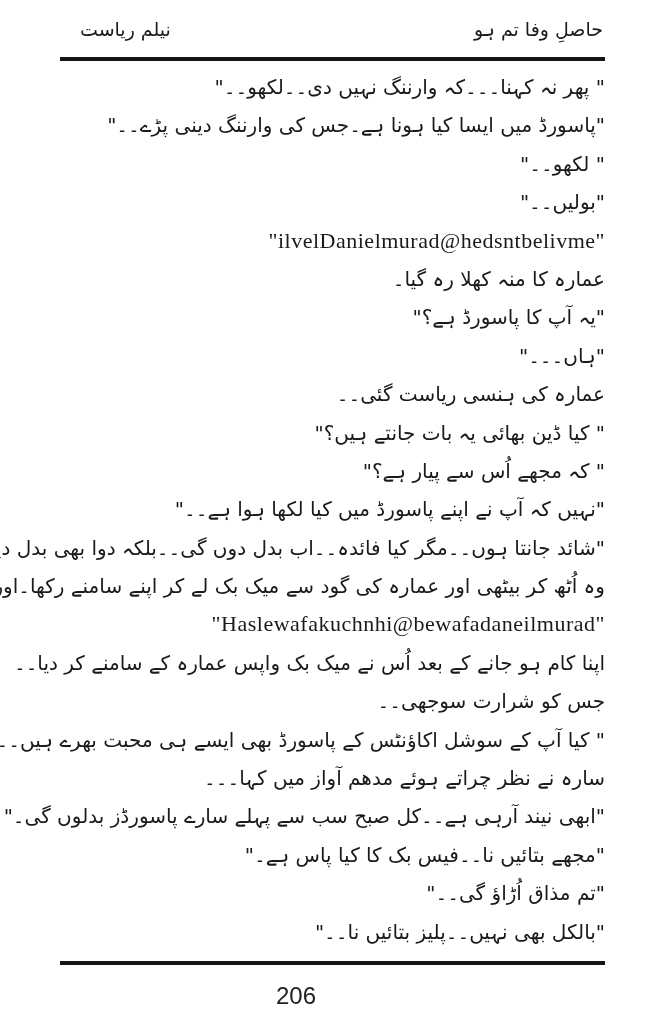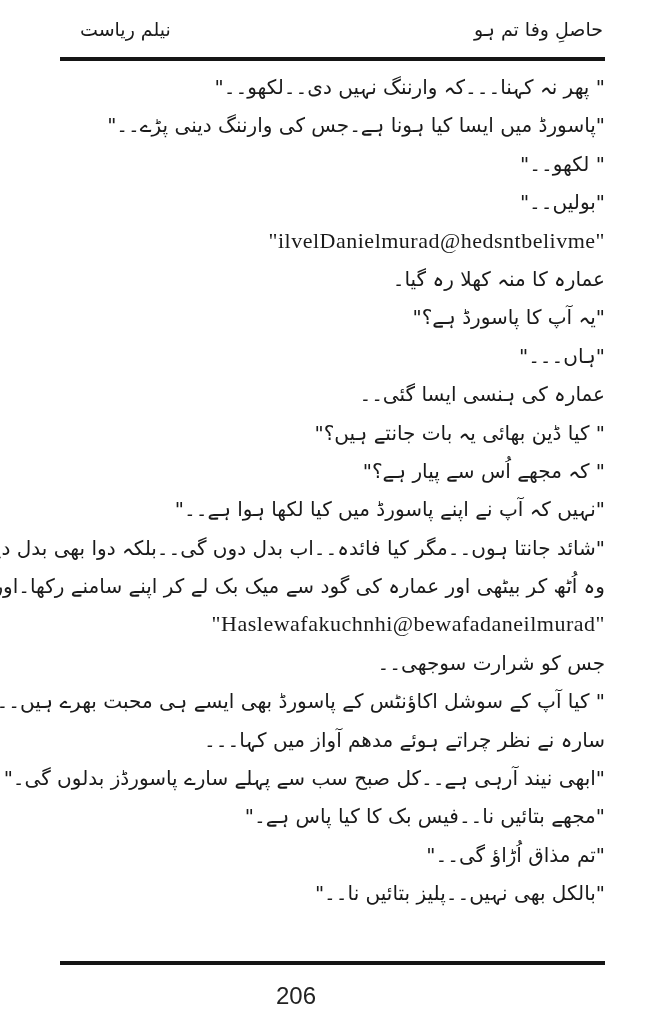--- a/index.html
+++ b/index.html
@@ -74,27 +74,28 @@
 
   <div class="content">
     <div class="line">" پھر نہ کہنا۔۔۔کہ وارننگ نہیں دی۔۔لکھو۔۔"</div>
     <div class="line">"پاسورڈ میں ایسا کیا ہونا ہے۔جس کی وارننگ دینی پڑے۔۔"</div>
     <div class="line">" لکھو۔۔"</div>
     <div class="line">"بولیں۔۔"</div>
     <div class="line latin">"ilvelDanielmurad@hedsntbelivme"</div>
     <div class="line">عمارہ کا منہ کھلا رہ گیا۔</div>
     <div class="line">"یہ آپ کا پاسورڈ ہے؟"</div>
     <div class="line">"ہاں۔۔۔"</div>
-    <div class="line">عمارہ کی ہنسی ایسا گئی۔۔</div>
+    <div class="line">عمارہ کی ہنسی ریاست گئی۔۔</div>
     <div class="line">" کیا ڈین بھائی یہ بات جانتے ہیں؟"</div>
     <div class="line">" کہ مجھے اُس سے پیار ہے؟"</div>
     <div class="line">"نہیں کہ آپ نے اپنے پاسورڈ میں کیا لکھا ہوا ہے۔۔"</div>
     <div class="line">"شائد جانتا ہوں۔۔مگر کیا فائدہ۔۔اب بدل دوں گی۔۔بلکہ دوا بھی بدل دیتی ہوں۔۔"</div>
     <div class="line">وہ اُٹھ کر بیٹھی اور عمارہ کی گود سے میک بک لے کر اپنے سامنے رکھا۔اور پاسورڈ بدلنے لگی۔۔</div>
     <div class="line latin">"Haslewafakuchnhi@bewafadaneilmurad"</div>
+    <div class="line">اپنا کام ہو جانے کے بعد اُس نے میک بک واپس عمارہ کے سامنے کر دیا۔۔</div>
     <div class="line">جس کو شرارت سوجھی۔۔</div>
     <div class="line">" کیا آپ کے سوشل اکاؤنٹس کے پاسورڈ بھی ایسے ہی محبت بھرے ہیں۔۔"</div>
     <div class="line">سارہ نے نظر چراتے ہوئے مدھم آواز میں کہا۔۔۔</div>
     <div class="line">"ابھی نیند آرہی ہے۔۔کل صبح سب سے پہلے سارے پاسورڈز بدلوں گی۔"</div>
     <div class="line">"مجھے بتائیں نا۔۔فیس بک کا کیا پاس ہے۔"</div>
     <div class="line">"تم مذاق اُڑاؤ گی۔۔"</div>
     <div class="line">"بالکل بھی نہیں۔۔پلیز بتائیں نا۔۔"</div>
   </div>
 
   <div class="rule bottom"></div>

